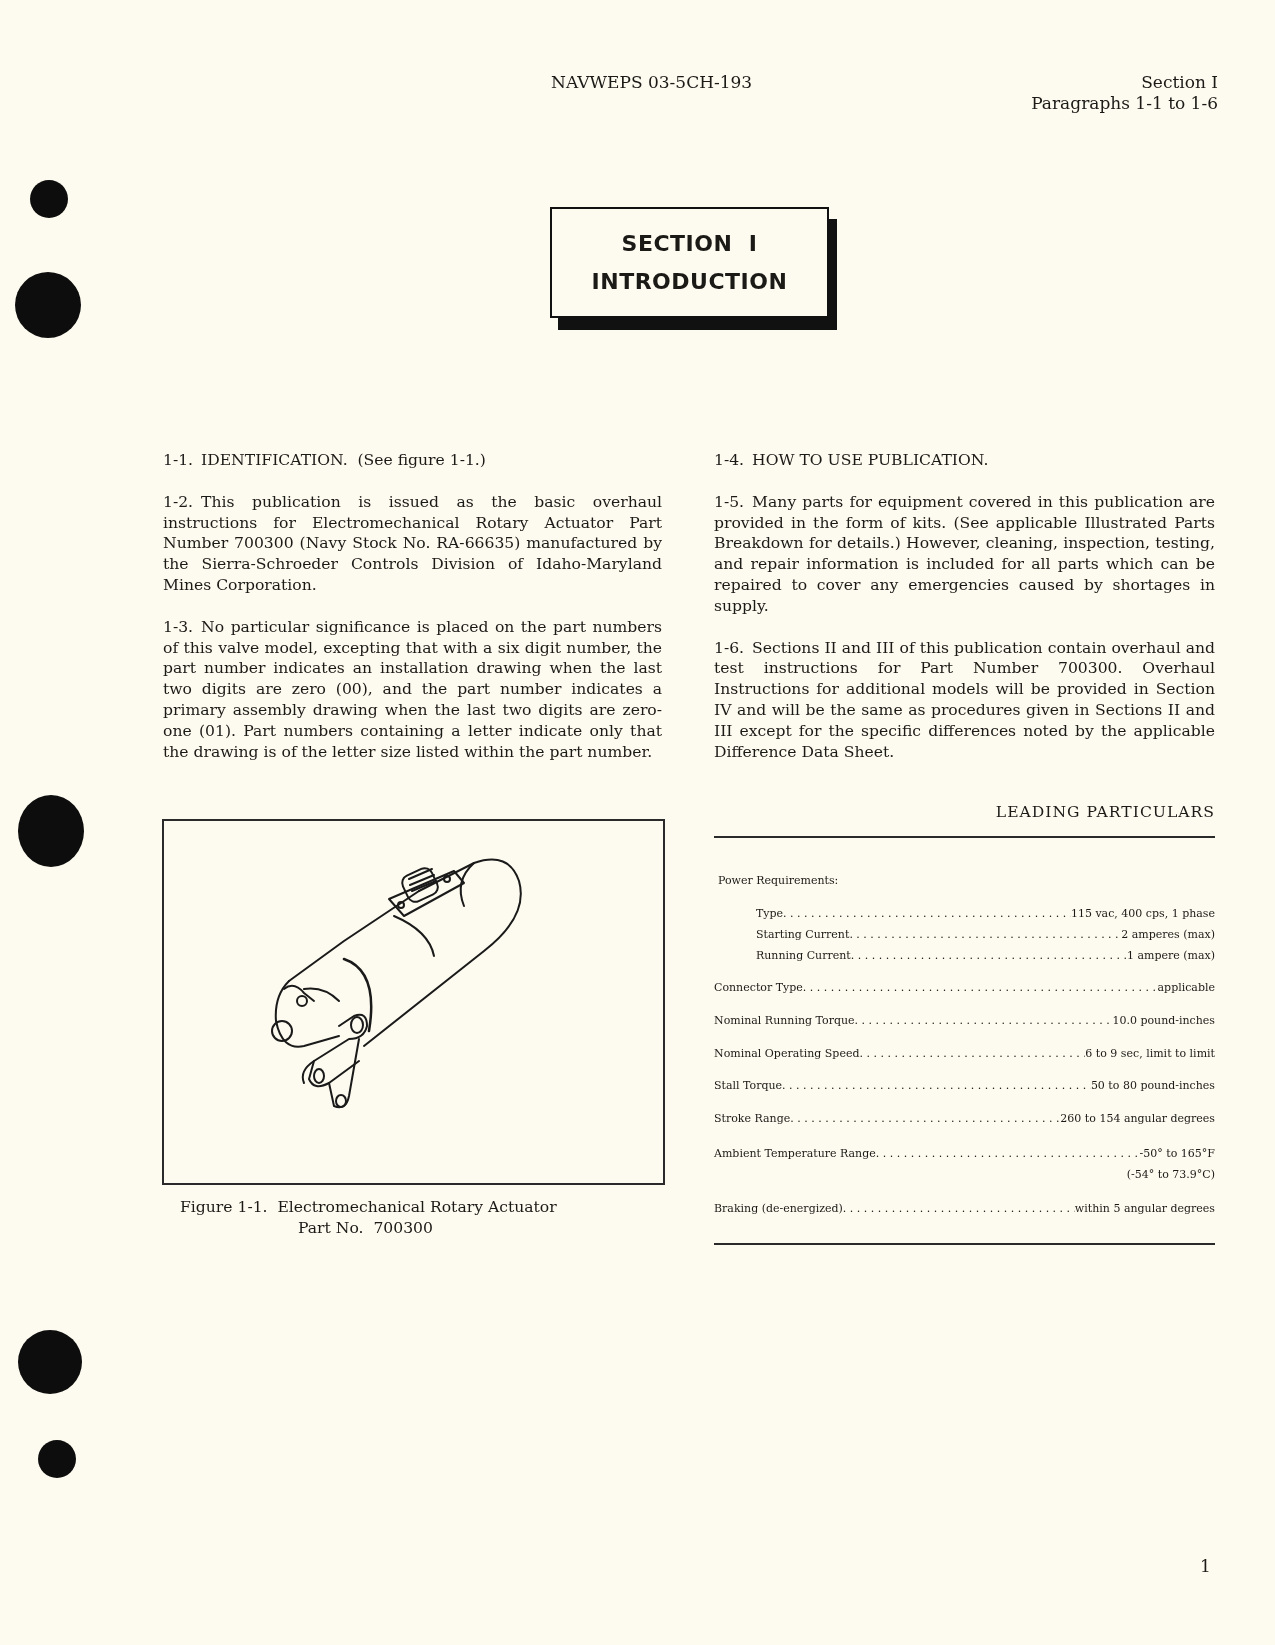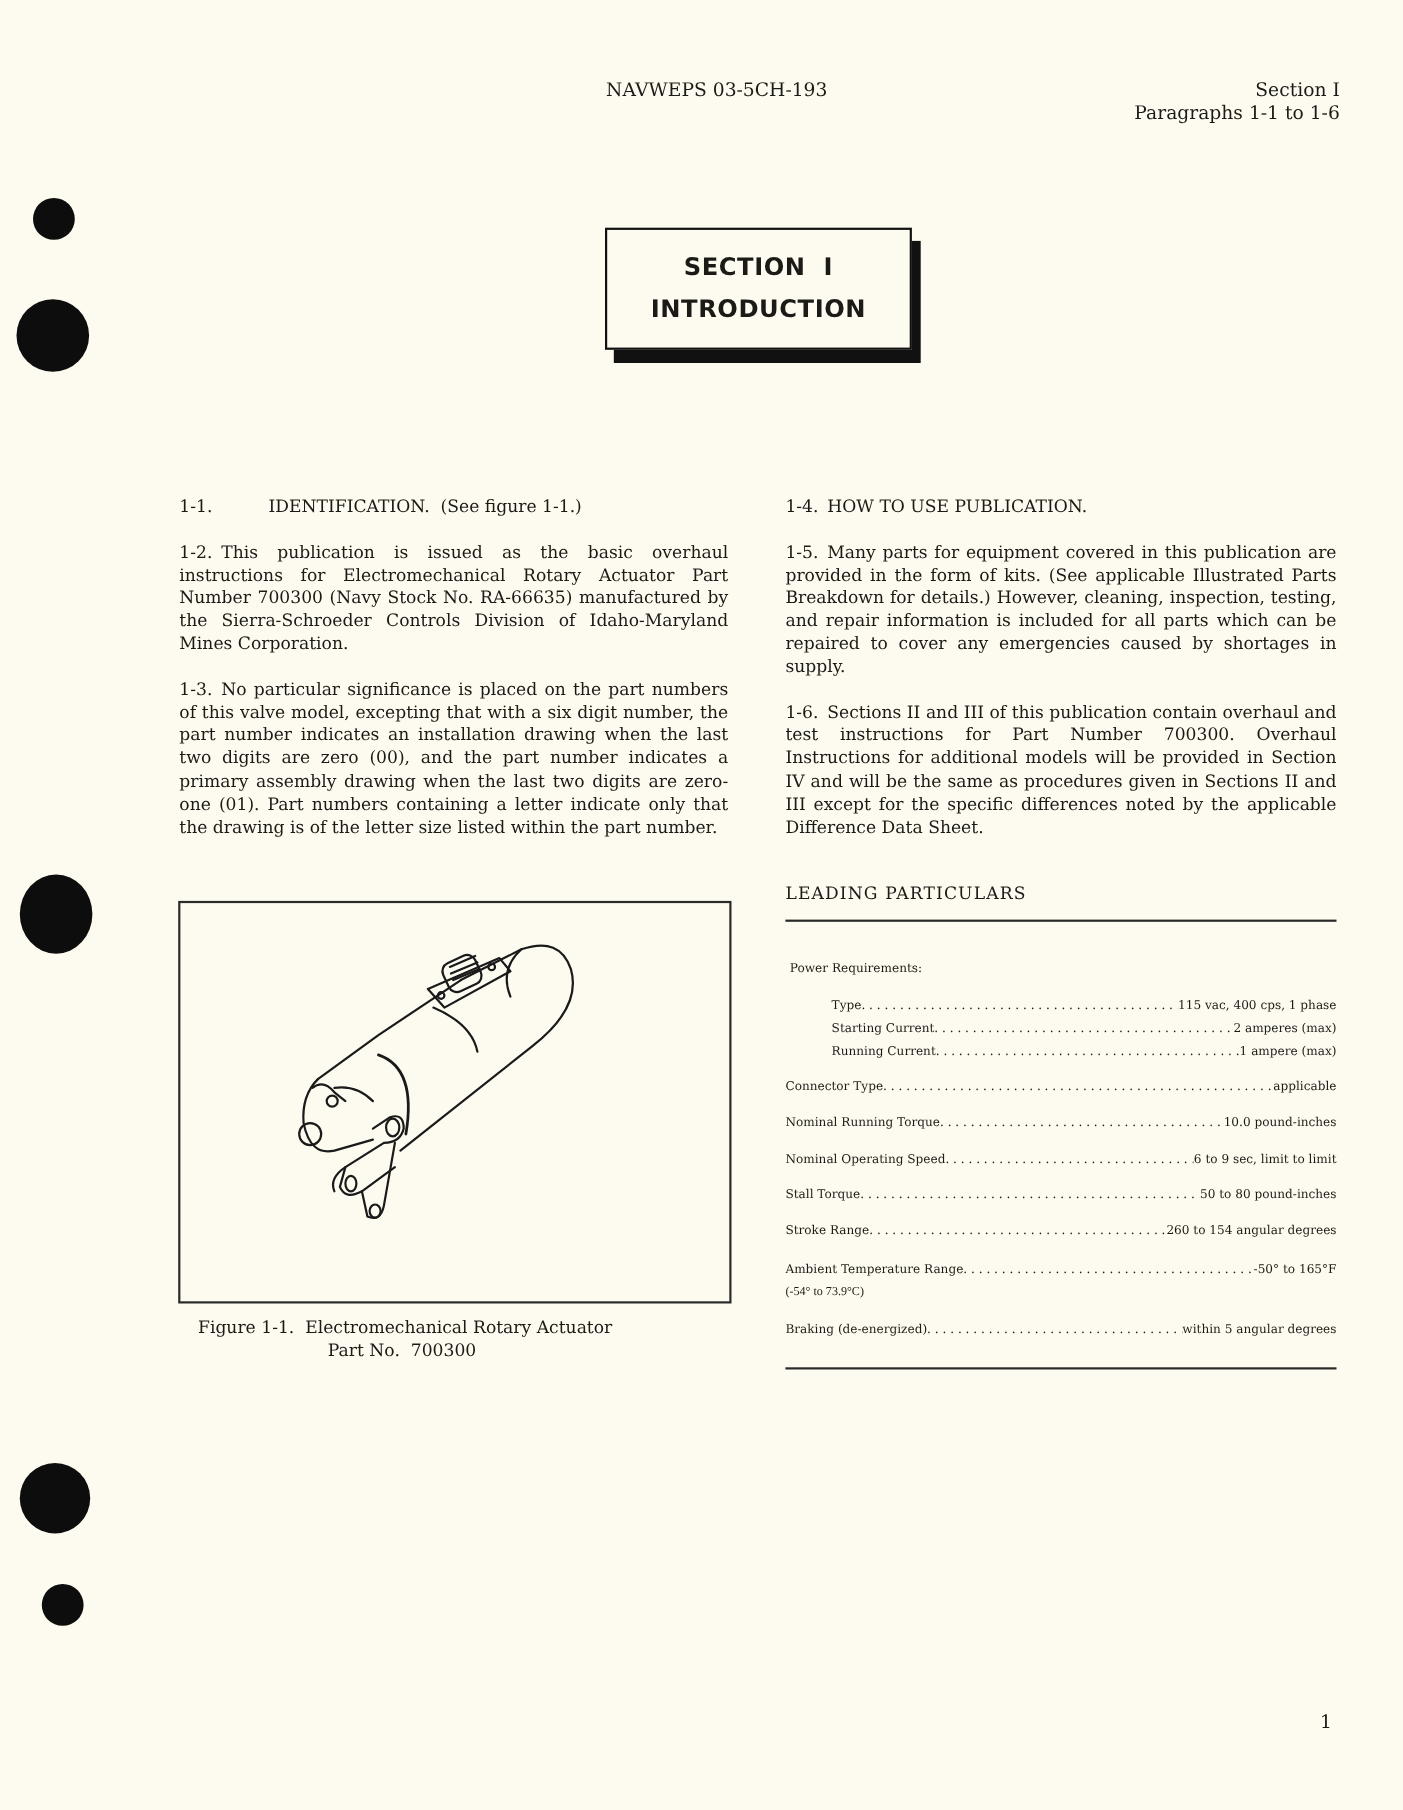--- a/index.html
+++ b/index.html
@@ -29,32 +29,32 @@
   .figure-box {
     position:absolute; left:162px; top:819px; width:499px; height:362px;
     border:2px solid #2a2a2a;
   }
   .figure-caption {
     position:absolute; left:180px; top:1197px; width:480px;
     font-size:15.6px; line-height:21px;
   }
   .figure-caption .cap-line2 { padding-left:118px; }
   .lp-title {
-    position:absolute; left:714px; top:803px; width:501px; text-align:left;
+    position:absolute; left:714px; top:803px; width:501px; text-align:right;
     font-size:15.6px; letter-spacing:1px;
   }
   .rule { position:absolute; left:714px; width:501px; height:0; border-top:2px solid #2a2a2a; }
   .spec { position:absolute; left:714px; width:501px; font-size:11px; line-height:21px; }
   .spec-row { display:flex; white-space:nowrap; }
   .spec-row .label { flex:0 0 auto; }
   .spec-row .dots { flex:1 1 auto; overflow:hidden; letter-spacing:3px; }
   .spec-row .dots::after { content:". . . . . . . . . . . . . . . . . . . . . . . . . . . . . . . . . . . . . . . . . . . . . . . . . . . . . . . . . . . . . ."; letter-spacing:0; }
   .spec-row .value { flex:0 0 auto; text-align:right; }
   .indent { padding-left:42px; }
-  .spec-sub { text-align:left;font-family:Liberation Serif, serif; }
+  .spec-sub { text-align:right; }
   .page-num { position:absolute; left:1200px; top:1556px; font-size:17px; }
 </style>
 </head>
 <body>
 
 <div class="hole" style="left:30px;top:180px;width:38px;height:38px;"></div>
 <div class="hole" style="left:15px;top:272px;width:66px;height:66px;"></div>
 <div class="hole" style="left:18px;top:795px;width:66px;height:72px;"></div>
 <div class="hole" style="left:18px;top:1330px;width:64px;height:64px;"></div>
 <div class="hole" style="left:38px;top:1440px;width:38px;height:38px;"></div>
@@ -65,21 +65,21 @@
   <div>Paragraphs 1-1 to 1-6</div>
 </div>
 
 <div class="section-box">
   <div style="white-space:pre;">SECTION  I</div>
   <div>INTRODUCTION</div>
 </div>
 
 <div class="col col-left">
   <p class="para">
-    <span class="num">1-1.</span><span style="white-space:pre-wrap;margin-left:43px;">IDENTIFICATION.  (See figure 1-1.)</span>
+    <span class="num">1-1.</span><span style="white-space:pre-wrap;">IDENTIFICATION.  (See figure 1-1.)</span>
   </p>
   <p class="para">
     <span class="num">1-2.</span><span>This publication is issued as the basic overhaul instructions for Electromechanical Rotary Actuator Part Number 700300 (Navy Stock No. RA-66635) manufactured by the Sierra-Schroeder Controls Division of Idaho-Maryland Mines Corporation.</span>
   </p>
   <p class="para">
     <span class="num">1-3.</span><span>No particular significance is placed on the part numbers of this valve model, excepting that with a six digit number, the part number indicates an installation drawing when the last two digits are zero (00), and the part number indicates a primary assembly drawing when the last two digits are zero-one (01).  Part numbers containing a letter indicate only that the drawing is of the letter size listed within the part number.</span>
   </p>
 </div>
 
 <div class="figure-box">

